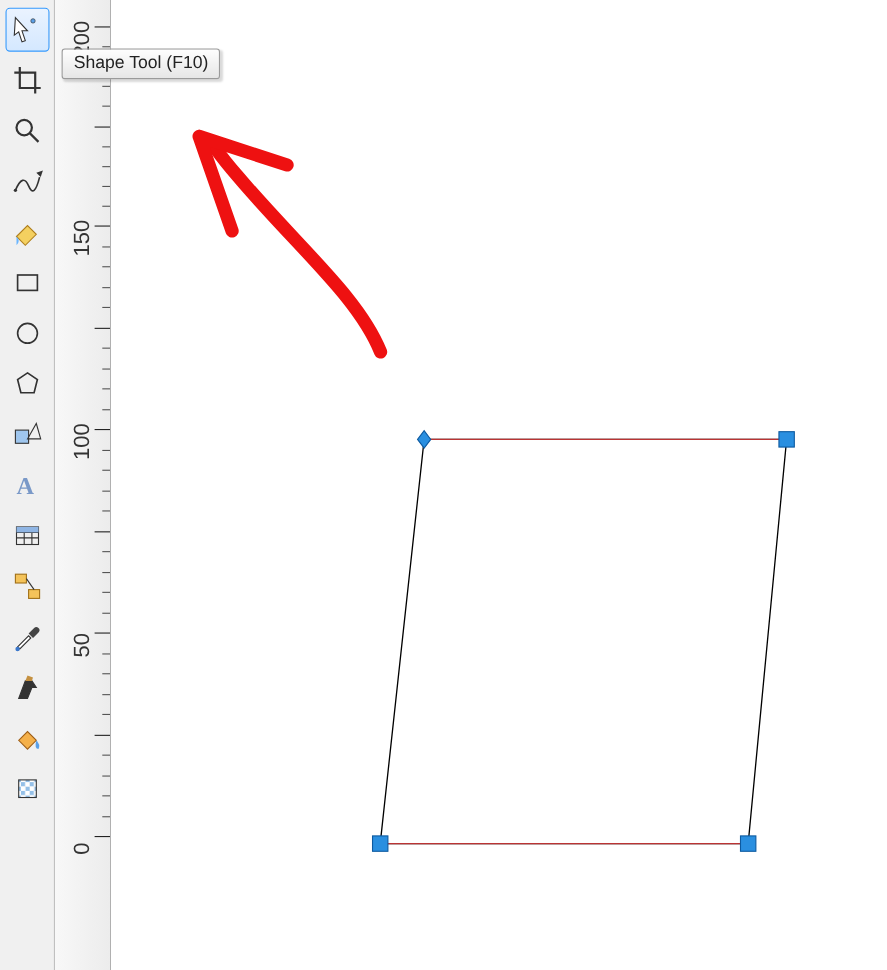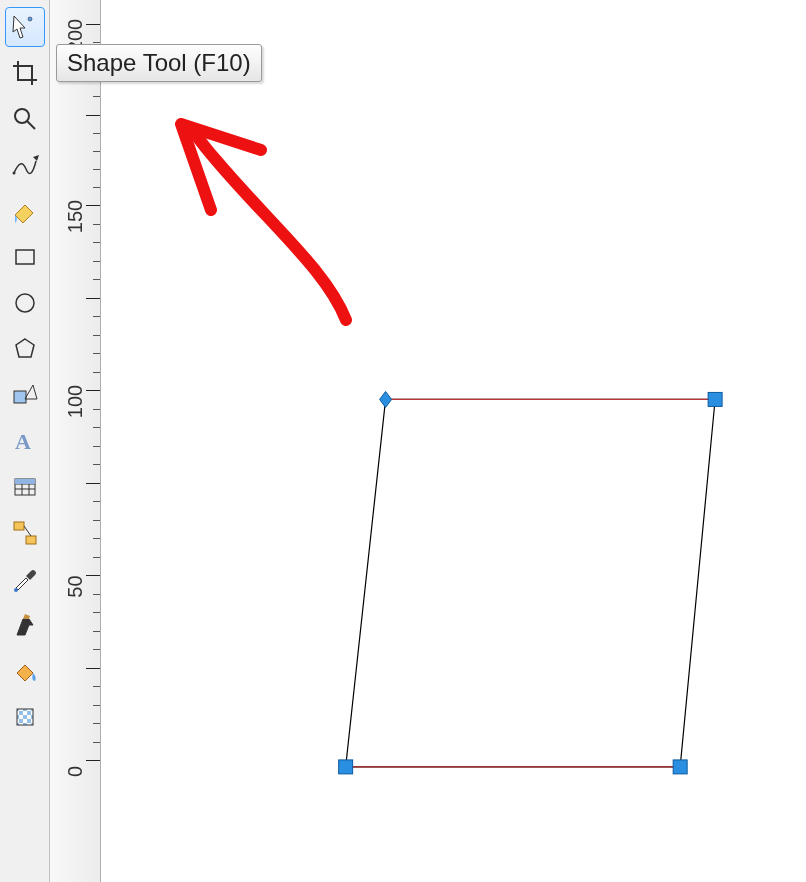--- a/index.html
+++ b/index.html
@@ -90,21 +90,21 @@
   }
   
   .tooltip {
     position: absolute;
     left: 56px;
     top: 44px;
     background: linear-gradient(to bottom, #fefefe, #e6e6e6);
     border: 1px solid #9a9a9a;
     border-radius: 3px;
     padding: 4px 10px;
-    font-size: 24px;
+    font-size: 16px;
     color: #222;
     box-shadow: 2px 2px 2px rgba(0,0,0,0.15);
     white-space: nowrap;
     z-index: 20;
   }
   
   .annotation {
     position: absolute;
     left: 0;
     top: 0;

